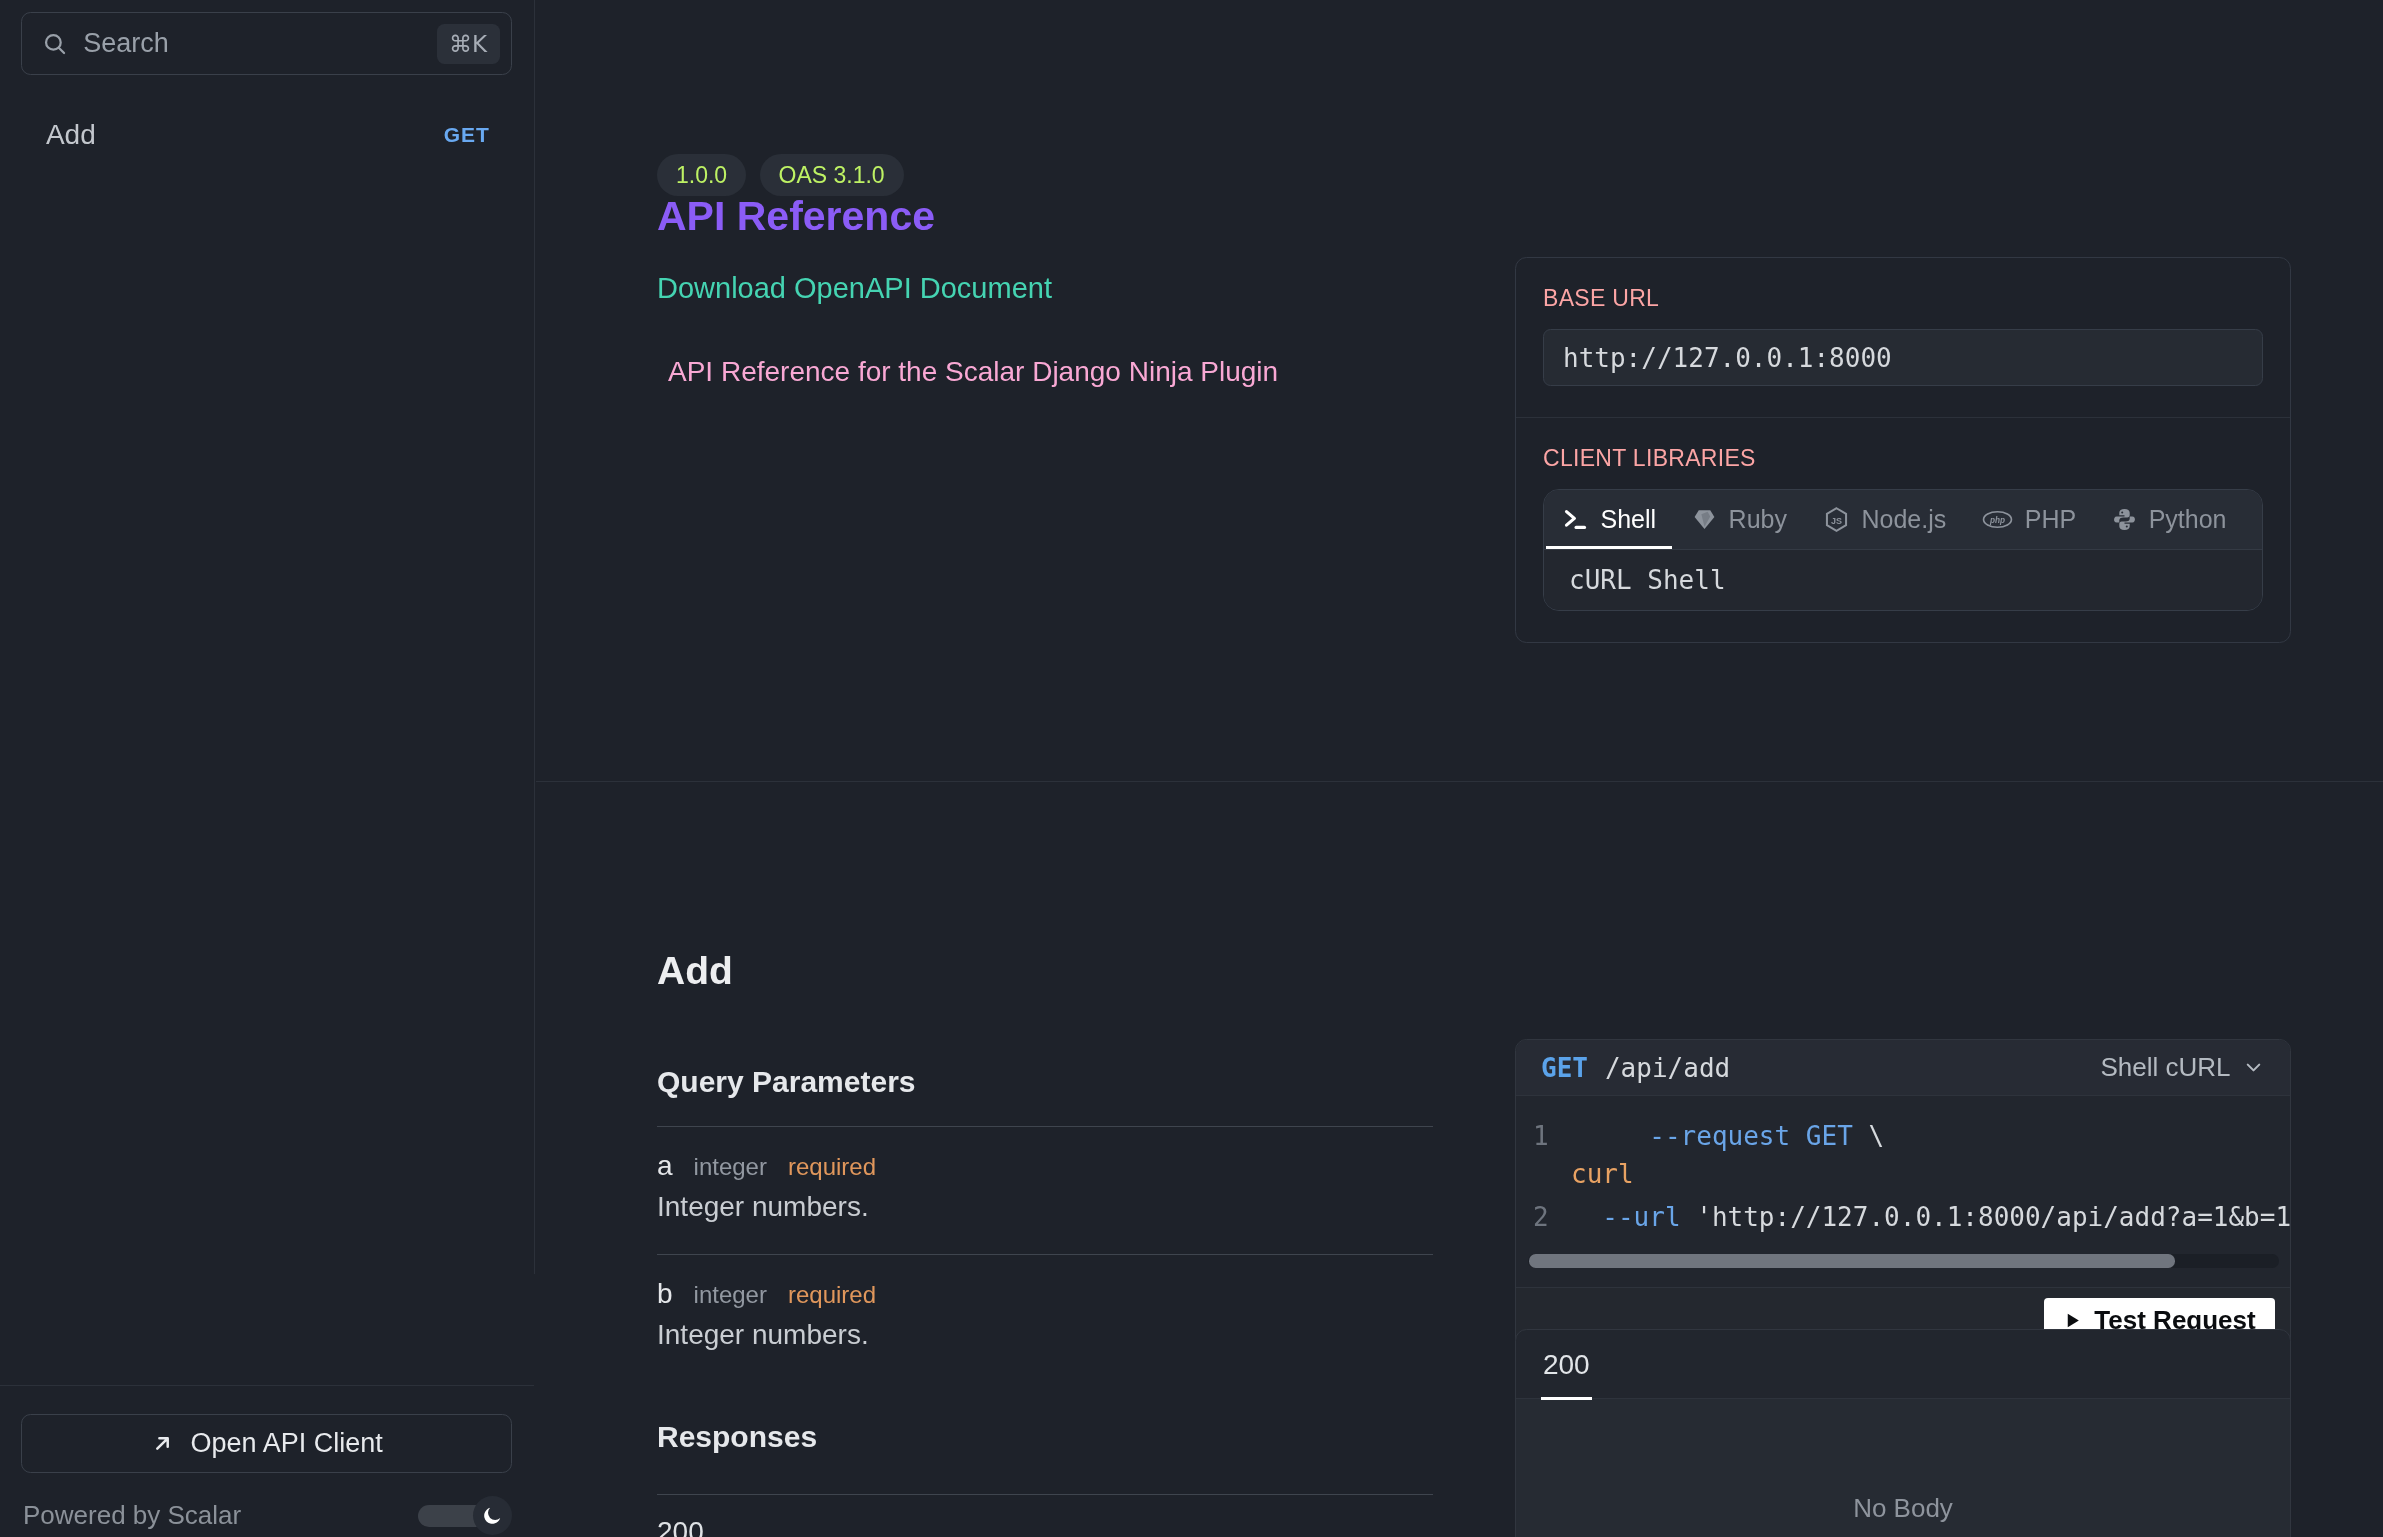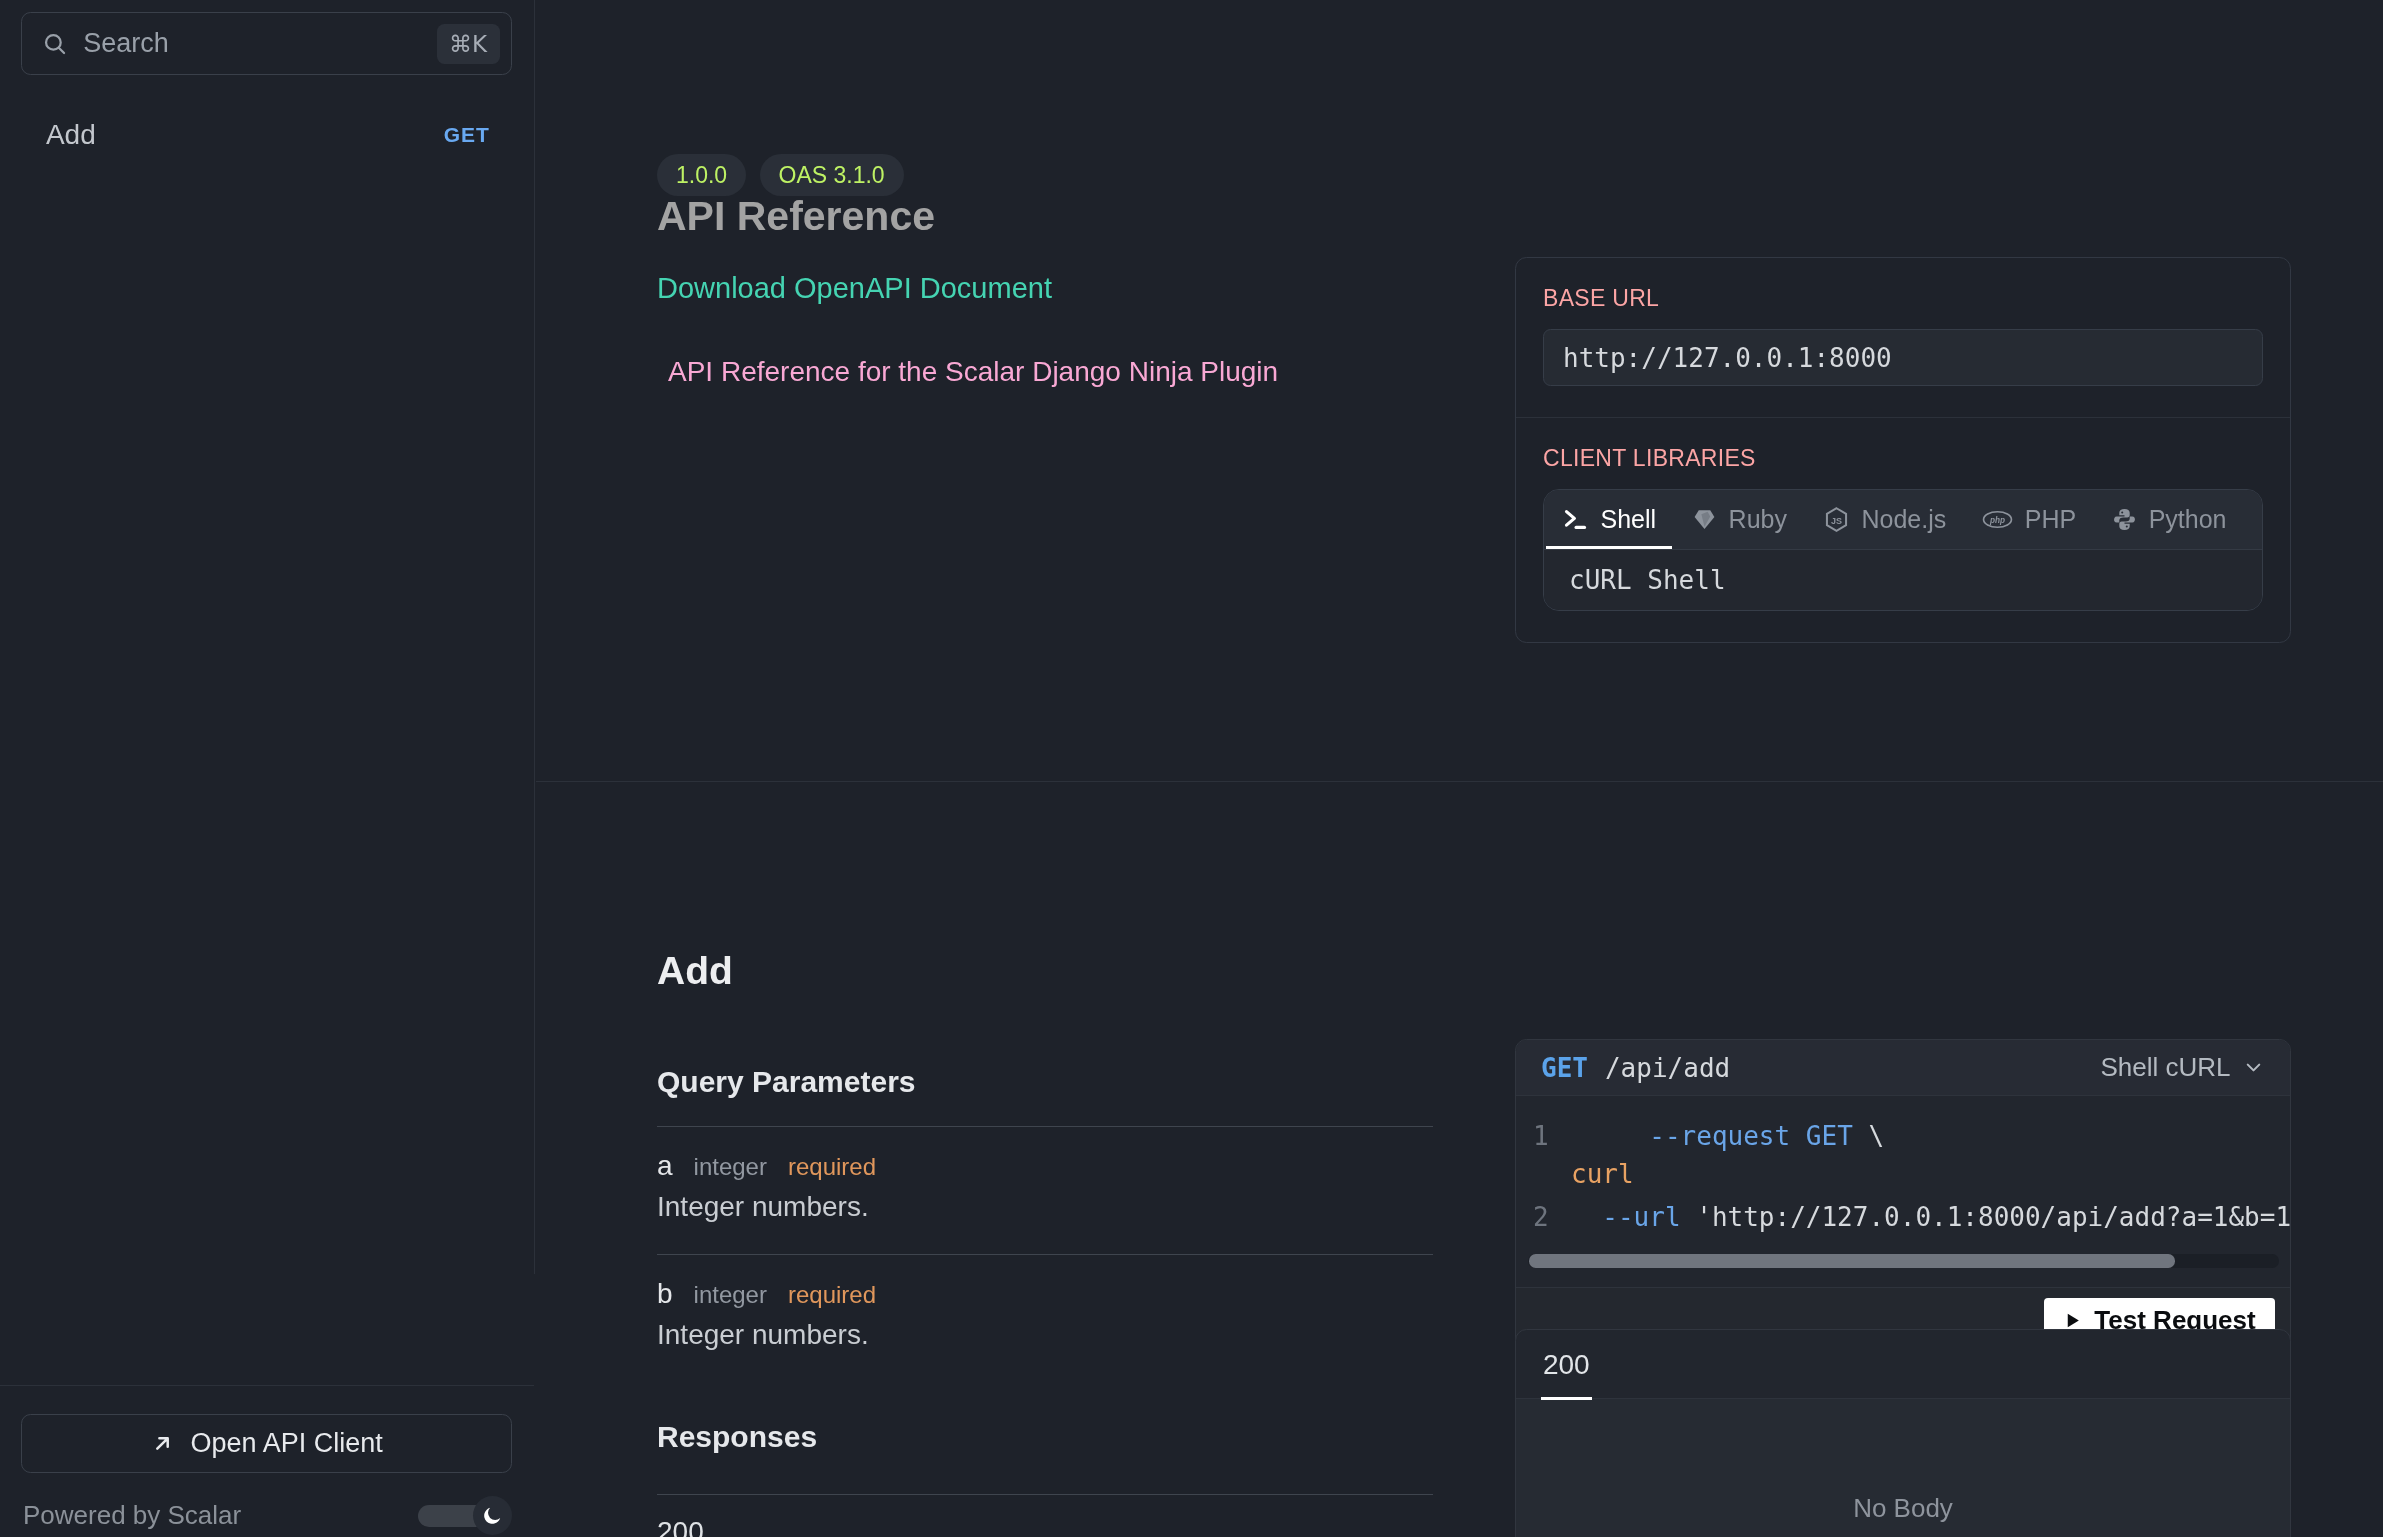--- a/index.html
+++ b/index.html
@@ -46,21 +46,21 @@
     position:absolute; right:0; top:1.9px; width:39px; height:39px; border-radius:50%;
     background:#272c35; display:flex; align-items:center; justify-content:center;
   }
 
   
   .content { position:absolute; left:536px; top:0; width:1848px; height:1537px; overflow:hidden; }
   .intro-divider { position:absolute; left:0; top:781px; width:1848px; height:1px; background:#2c313a; }
 
   .badges-row { position:absolute; left:121px; top:154px; display:flex; gap:13.4px; }
   .pill-badge { background:#2a2f38; border-radius:955px; padding:7.6px 19px; font-size:23px; color:#bef264; }
-  .page-title { position:absolute; left:121px; top:193px; font-size:41px; font-weight:700; color:#a3a3a3; }
+  .page-title { position:absolute; left:121px; top:193px; font-size:41px; font-weight:700; color:#8b5cf6; }
   .download-link { position:absolute; left:121px; top:272px; font-size:29px; color:#45d4b2; cursor:pointer; text-decoration:none; }
   .page-desc { position:absolute; left:132px; top:356px; font-size:28px; color:#f9a8d4; }
 
   
   .intro-card { position:absolute; left:979px; top:257px; width:776px; border:1px solid #323843; border-radius:11.5px; }
   .card-section { padding:27px 27px 31px; }
   .card-label { font-size:23px; color:#fca5a5; letter-spacing:0.3px; }
   .url-box {
     margin-top:17px; height:57px; border:1px solid #363d48; border-radius:7.6px;
     background:#262b33; display:flex; align-items:center; padding:0 19px;

